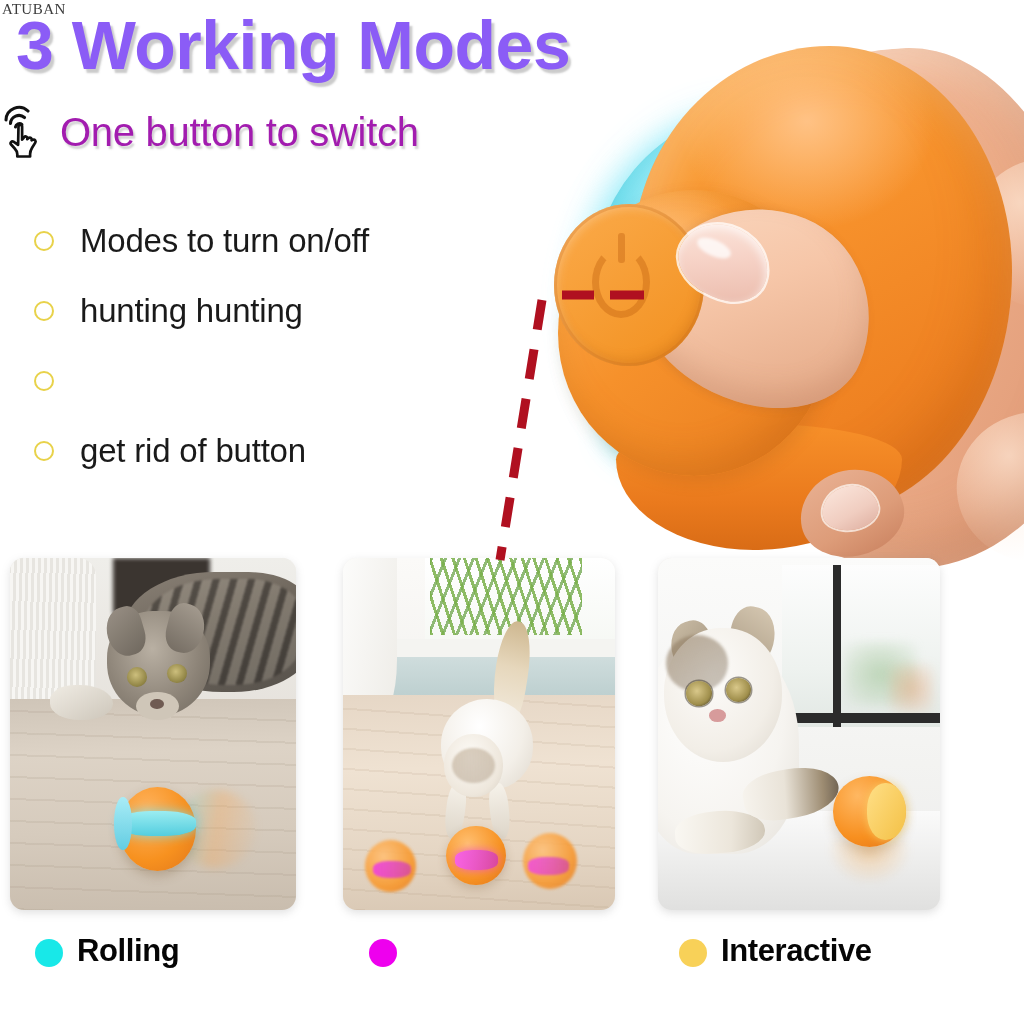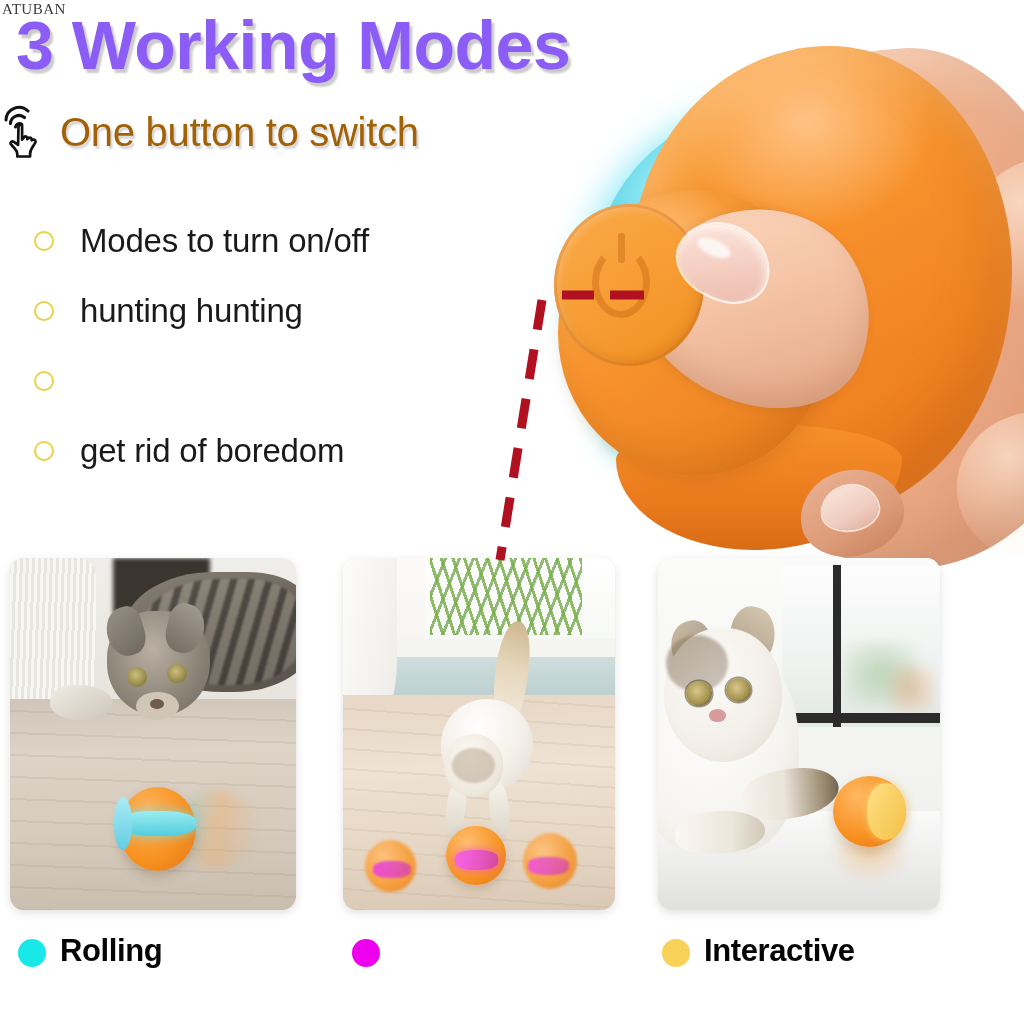--- a/index.html
+++ b/index.html
@@ -66,21 +66,21 @@
   .tap-icon {
     width: 52px;
     height: 56px;
     position: relative;
     flex: 0 0 auto;
     margin-left: -4px;
   }
   .subhead-text {
     font-size: 40px;
     font-weight: 400;
-    color: #a16207;
+    color: #a21caf;
     letter-spacing: -0.3px;
     text-shadow: 2px 3px 2px rgba(150,150,150,0.42);
     white-space: nowrap;
   }
 
   
   .bullets {
     position: absolute;
     left: 34px;
     top: 206px;
@@ -484,21 +484,21 @@
                background: radial-gradient(ellipse at 34% 28%, #ffb862 0%, #f78f1f 58%, #e0701a 100%);
                box-shadow: 0 6px 12px rgba(130,92,44,0.24); }
   .p3-ball-band { position: absolute; left: 74%; top: 64%; width: 14%; height: 16%;
                background: linear-gradient(120deg, rgba(255,226,138,0.95), rgba(244,196,72,0.95));
                border-radius: 46% 50% 50% 46%; box-shadow: 0 0 10px rgba(250,212,110,0.8); }
   .p3-reflect{ position: absolute; left: 60%; top: 80%; width: 30%; height: 13%;
                background: radial-gradient(ellipse at 50% 20%, rgba(244,170,80,0.42), rgba(255,255,255,0) 70%);
                filter: blur(3px); }
 
   
-  .legend { position: absolute; left: 0; top: 926px; width: 1004px; height: 98px; z-index: 25; }
+  .legend { position: absolute; left: 17px; top: 926px; width: 1004px; height: 98px; z-index: 25; }
   .legend-item { position: absolute; display: flex; align-items: flex-start; gap: 14px; }
   .lg-1 { left: 18px; top: 8px; }
   .lg-2 { left: 352px; top: 8px; }
   .lg-3 { left: 662px; top: 8px; }
   .legend-dot {
     width: 28px; height: 28px; border-radius: 50%;
     flex: 0 0 auto; margin-top: 5px;
   }
   .legend-label {
     font-size: 31px;
@@ -542,21 +542,21 @@
     </div>
     <div class="bullet-row">
       <span class="bullet-ring"></span>
       <span class="bullet-label">hunting hunting</span>
     </div>
     <div class="bullet-row">
       <span class="bullet-ring"></span>
     </div>
     <div class="bullet-row">
       <span class="bullet-ring"></span>
-      <span class="bullet-label">get rid of boredom</span>
+      <span class="bullet-label">get rid of button</span>
     </div>
   </div>
 
   <div class="hero">
     <div class="hero-scene">
       <div class="ball-glow"></div>
       <div class="ball-cyan"></div>
       <div class="cyan-ring-bottom"></div>
       <div class="ball-bottom-orange"></div>
       <div class="ball-orange-main"></div>

